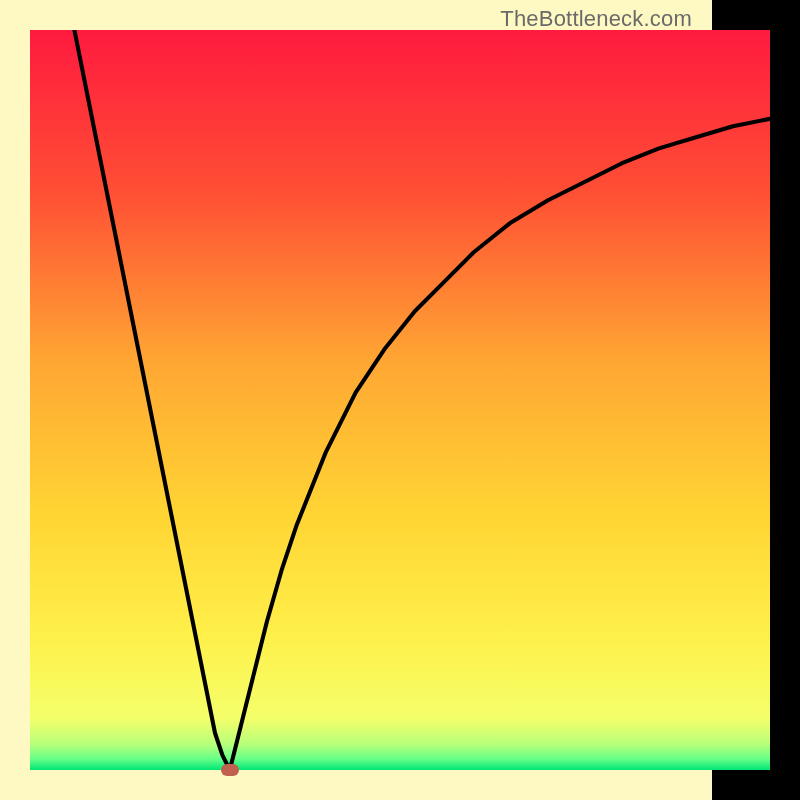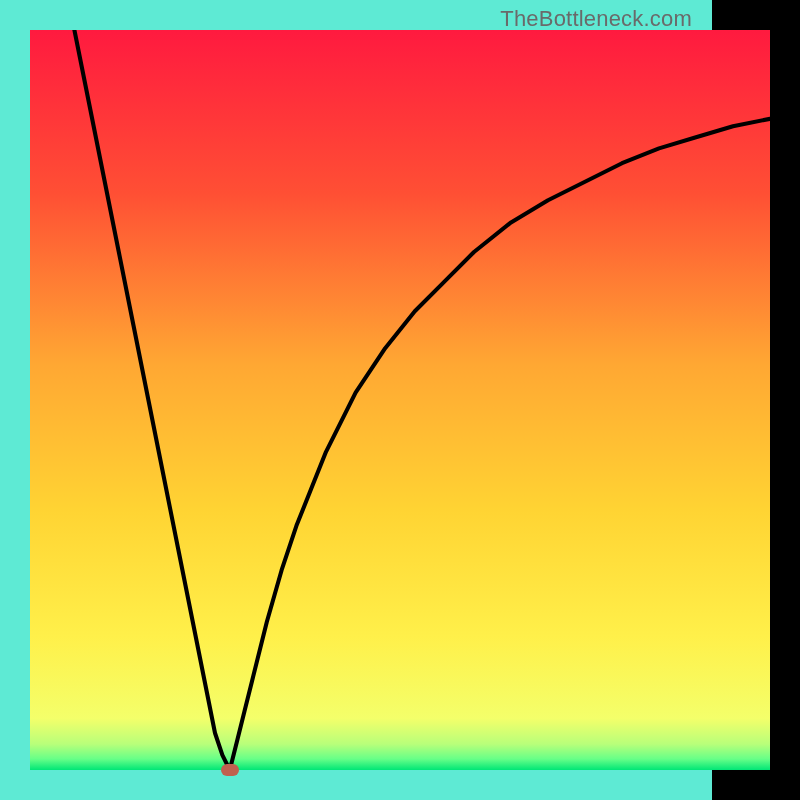--- a/index.html
+++ b/index.html
@@ -8,21 +8,21 @@
     width: 800px;
     height: 800px;
     overflow: hidden;
     background: #000;
     font-family: Arial, Helvetica, sans-serif;
   }
   .frame {
     position: relative;
     width: 712px;
     height: 800px;
-    background: #5eead4;
+    background: #fef9c3;
   }
   .plot-area {
     position: absolute;
     left: 30px;
     top: 30px;
     width: 740px;
     height: 740px;
   }
   .gradient-bg {
     position: absolute;

